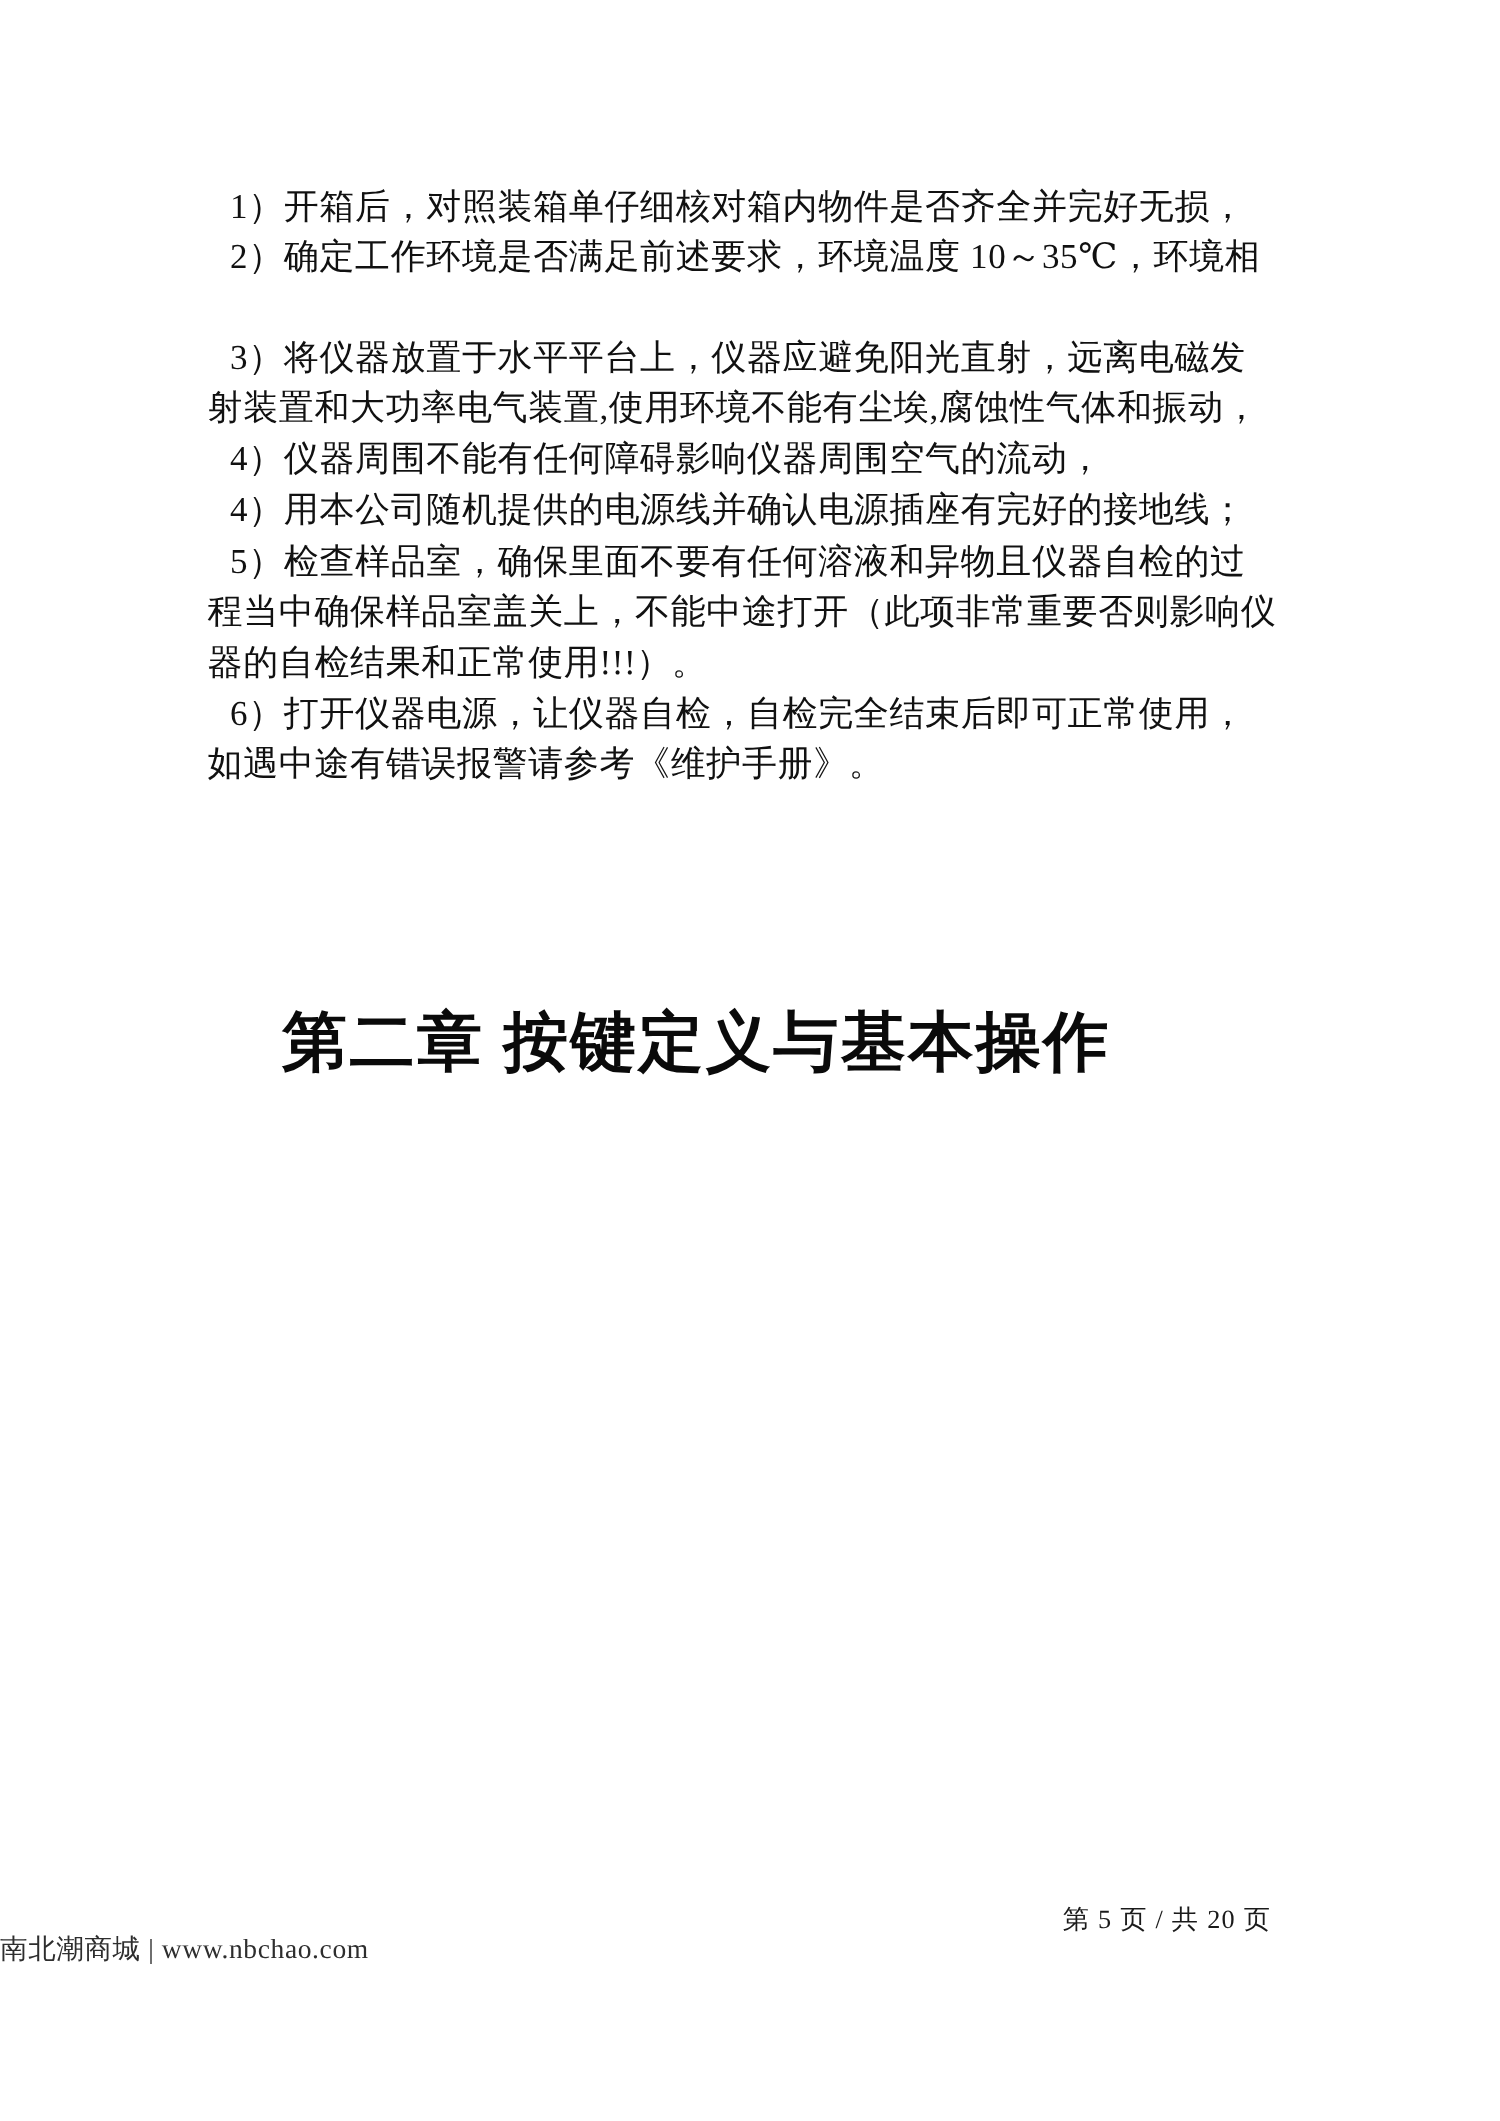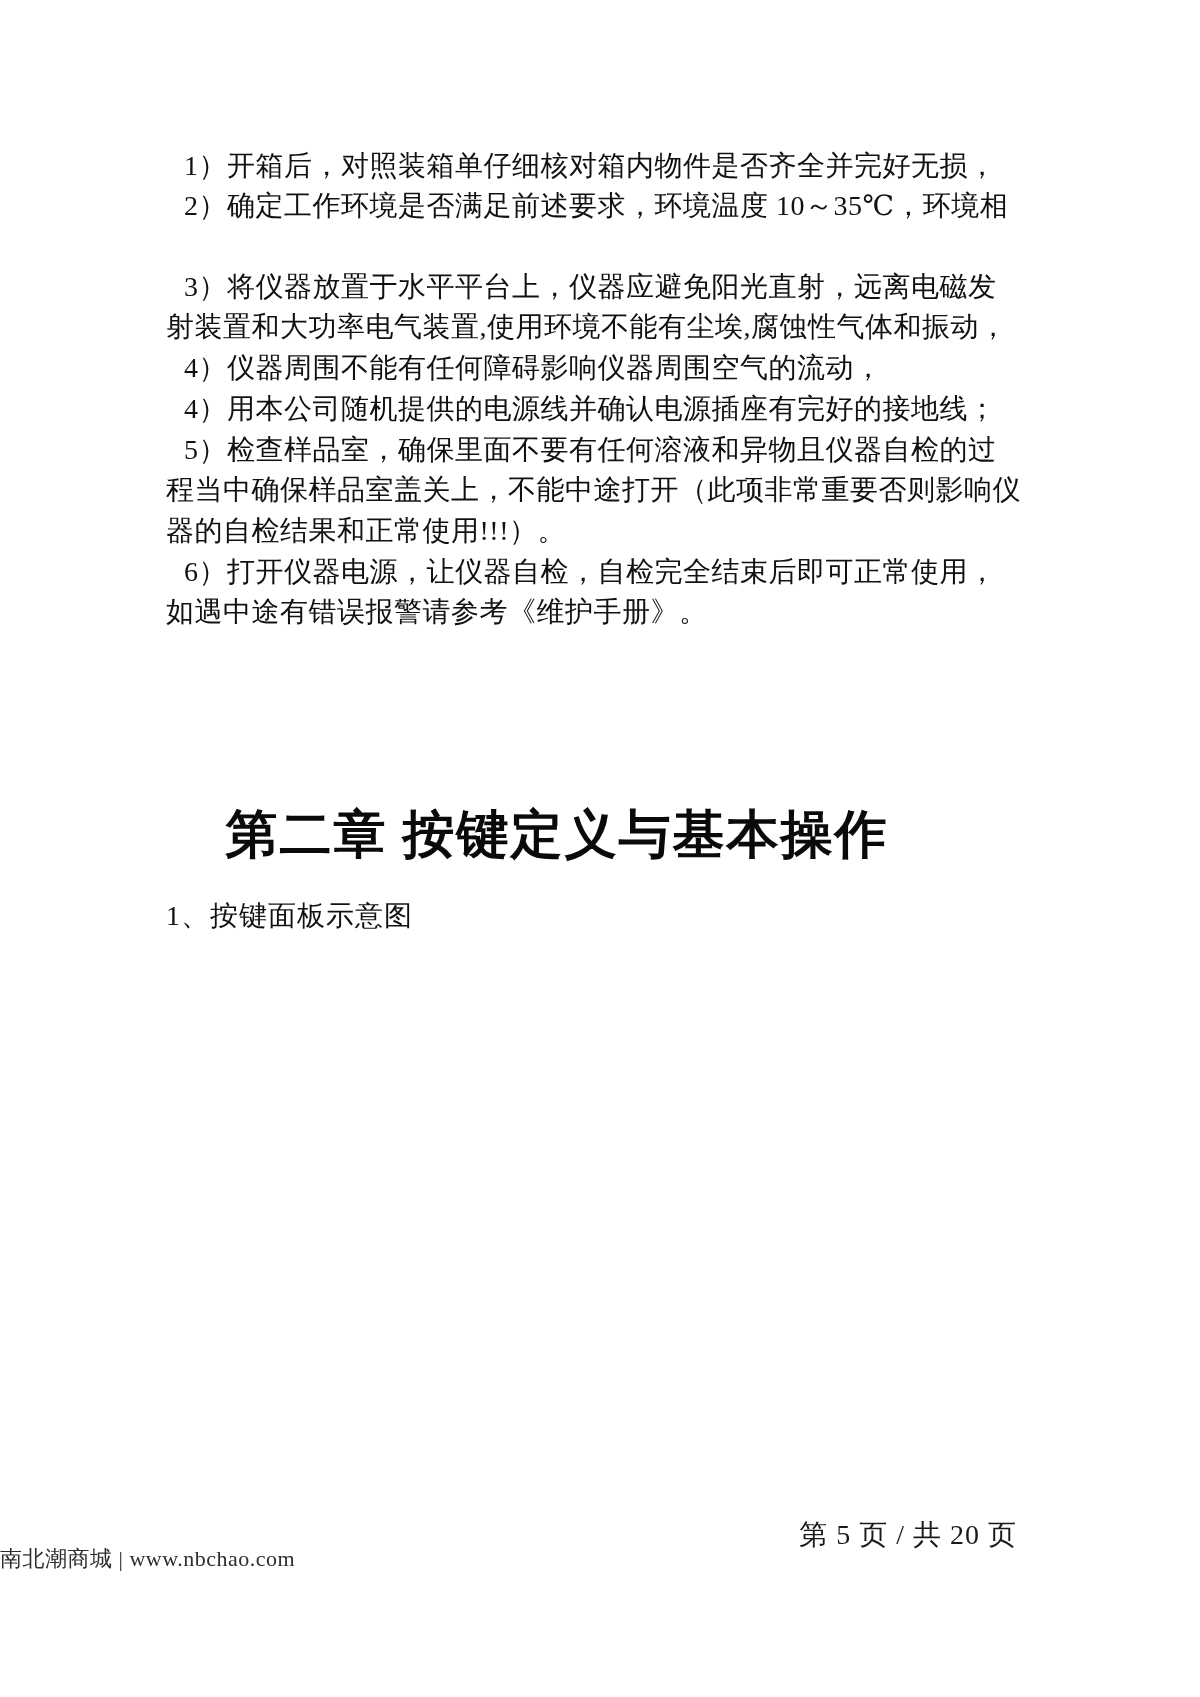--- a/index.html
+++ b/index.html
@@ -49,21 +49,21 @@
     font-size: 28px;
     line-height: 40px;
     letter-spacing: 1px;
     white-space: nowrap;
     color: #111111;
   }
   .page-indicator {
     position: absolute;
     top: 1522px;
     right: 183px;
-    font-size: 28px;
+    font-size: 21px;
     line-height: 26px;
     letter-spacing: 1px;
     white-space: nowrap;
     color: #1a1a1a;
   }
   .watermark {
     position: absolute;
     top: 1545px;
     left: 0;
     width: 1200px;
@@ -87,19 +87,18 @@
   <div class="body-line indent" style="top:348px">4）仪器周围不能有任何障碍影响仪器周围空气的流动，</div>
   <div class="body-line indent" style="top:389px">4）用本公司随机提供的电源线并确认电源插座有完好的接地线；</div>
   <div class="body-line indent" style="top:430px">5）检查样品室，确保里面不要有任何溶液和异物且仪器自检的过</div>
   <div class="body-line" style="top:511px">器的自检结果和正常使用!!!）。</div>
   <div class="body-line" style="top:470px">程当中确保样品室盖关上，不能中途打开（此项非常重要否则影响仪</div>
   <div class="body-line indent" style="top:552px">6）打开仪器电源，让仪器自检，自检完全结束后即可正常使用，</div>
   <div class="body-line" style="top:592px">如遇中途有错误报警请参考《维护手册》。</div>
 
   <div class="chapter-heading">第二章 按键定义与基本操作</div>
 
-  <div class="section-heading">1、按键面板示意图</div>
 
   <div class="page-indicator">第 5 页 / 共 20 页</div>
 
   <div class="watermark">南北潮商城 | www.nbchao.com</div>
 
 </div>
 
 </body></html>

